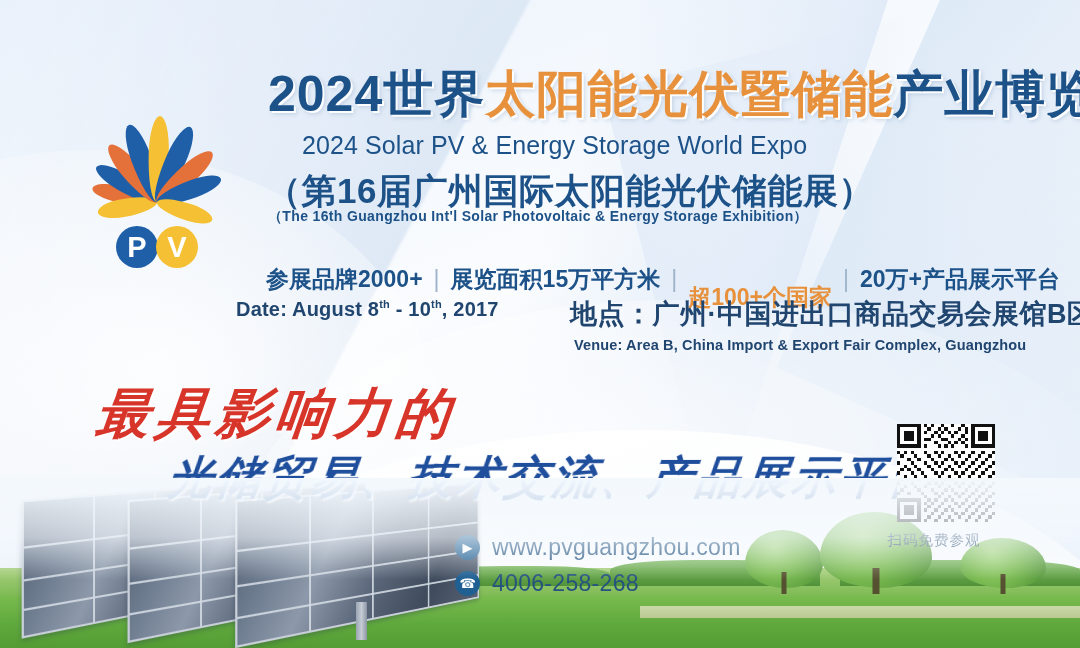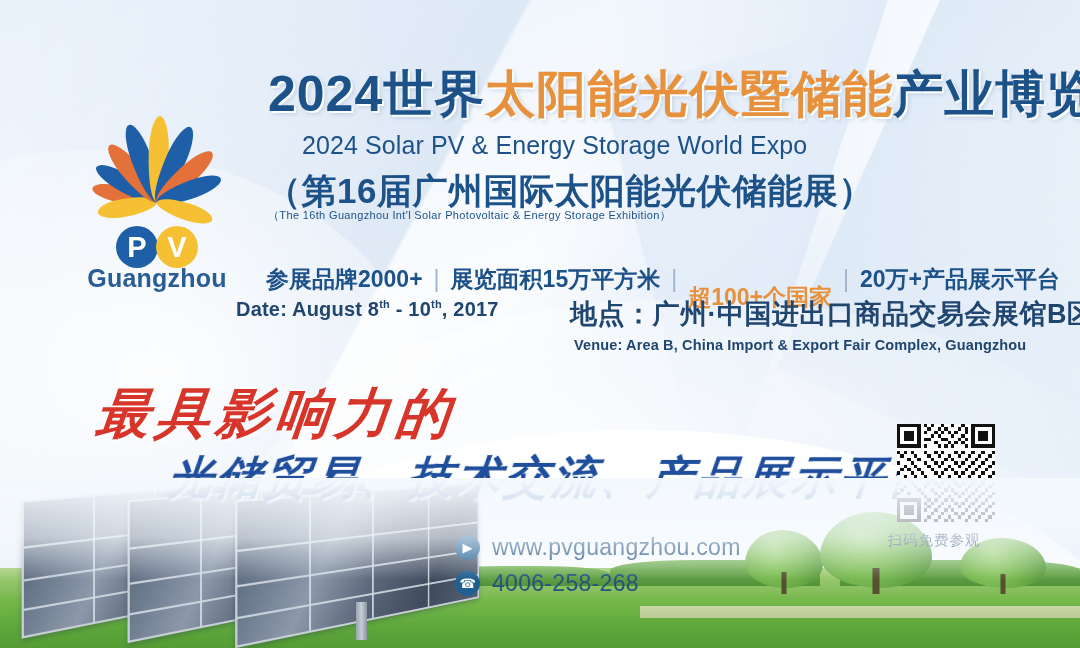--- a/index.html
+++ b/index.html
@@ -155,21 +155,21 @@
     font-size: 25px; font-weight: 400; color: #1d5289;
     letter-spacing: .1px; white-space: nowrap; margin-left: 32px;
   }
   .subtitle-cn {
     position: absolute; left: 266px; top: 168px;
     font-size: 35px; font-weight: 800; color: #1d5289;
     letter-spacing: .5px; white-space: nowrap;
   }
   .subtitle-en {
     position: absolute; left: 268px; top: 208px;
-    font-size: 11px; font-weight: 400; color: #1d5289;
+    font-size: 14px; font-weight: 700; color: #1d5289;
     letter-spacing: .35px; white-space: nowrap;
   }
 
   
   .stats {
     position: absolute; left: 266px; top: 246px;
     font-size: 23px; font-weight: 800; white-space: nowrap;
     display: flex; align-items: center; gap: 11px;
   }
   .stats .sep { color: #9fb4cc; font-weight: 500; }
@@ -306,21 +306,20 @@
     <div class="petal" style="background:#f5c033; transform: translate(-50%,-100%) rotate(2deg); width:20px; height:86px;"></div>
     <div class="petal" style="background:#1f5fa8; transform: translate(-50%,-100%) rotate(24deg); width:20px; height:82px;"></div>
     <div class="petal" style="background:#e4703a; transform: translate(-50%,-100%) rotate(48deg); width:19px; height:74px;"></div>
     <div class="petal" style="background:#1f5fa8; transform: translate(-50%,-100%) rotate(70deg); width:18px; height:68px;"></div>
     <div class="petal" style="background:#f5c033; transform: translate(-50%,-100%) rotate(108deg); width:17px; height:58px;"></div>
 
     <div class="logo-pv">
       <div class="pv-circle pv-p">P</div>
       <div class="pv-circle pv-v">V</div>
     </div>
-    <div class="logo-city">Guangzhou</div>
   </div>
 
   <div class="headline">
     <span class="t-blue">2024世界</span><span class="t-orange">太阳能光伏暨储能</span><span class="t-blue">产业博览会</span>
   </div>
   <div class="headline-en">2024 Solar PV &amp; Energy Storage World Expo</div>
 
   <div class="subtitle-cn">（第16届广州国际太阳能光伏储能展）</div>
   <div class="subtitle-en">（The 16th Guangzhou Int'l Solar Photovoltaic &amp; Energy Storage Exhibition）</div>
 

